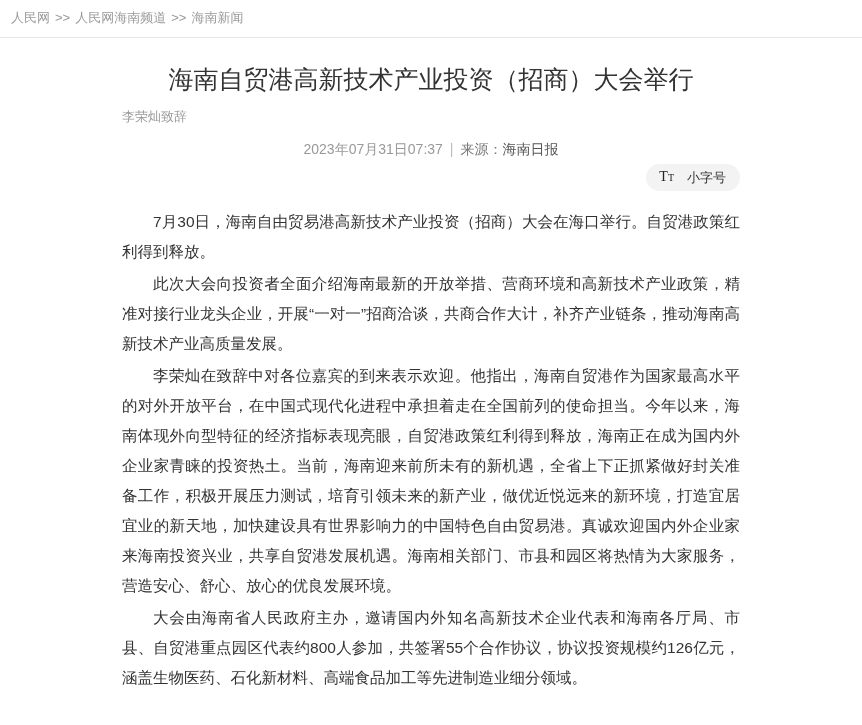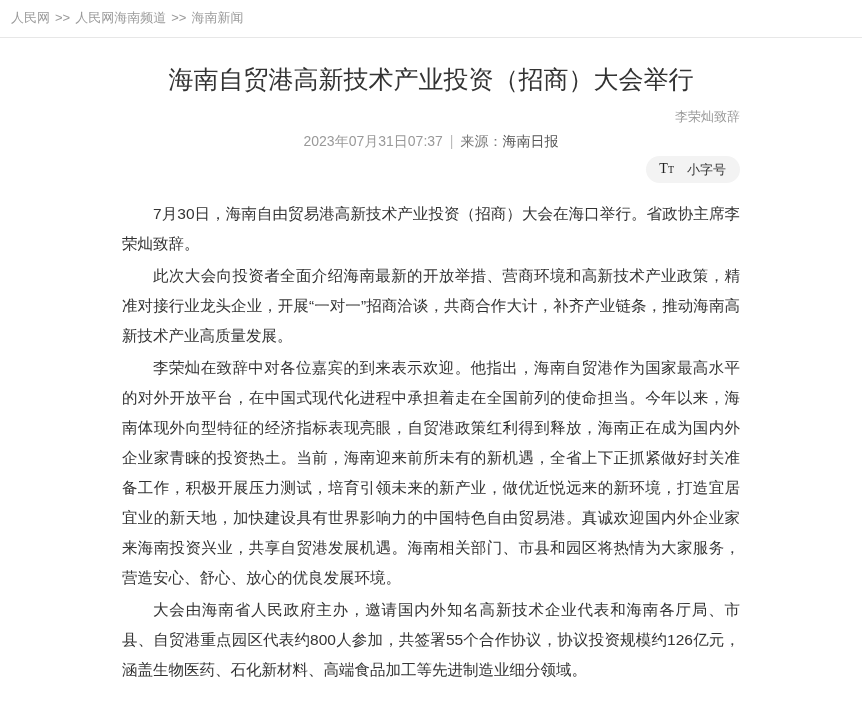--- a/index.html
+++ b/index.html
@@ -41,26 +41,26 @@
   .title {
     margin: 24px 0 0;
     text-align: center;
     font-size: 25px;
     font-weight: 400;
     color: #333;
     line-height: 34px;
   }
   .subtitle {
     margin-top: 12px;
-    text-align: right;
+    text-align: left;
     font-size: 13px;
     color: #999;
   }
   .meta {
-    margin-top: 7px;
+    margin-top: 15px;
     text-align: center;
     font-size: 14px;
     color: #999;
   }
   .meta .sep { margin: 0 7px; color: #bbb; }
   .meta .source-label { color: #777; }
   .meta .source-name { color: #555; text-decoration: none; cursor: pointer; }
 
   .toolbar {
     margin-top: 5px;
@@ -122,21 +122,21 @@
     </div>
 
     <div class="toolbar">
       <button class="font-size-btn">
         <span class="ts-icon"><span class="t-big">T</span><span class="t-small">T</span></span>
         <span>小字号</span>
       </button>
     </div>
 
     <div class="article-body">
-      <p class="para">7月30日，海南自由贸易港高新技术产业投资（招商）大会在海口举行。省政协主席李荣灿致辞。</p>
+      <p class="para">7月30日，海南自由贸易港高新技术产业投资（招商）大会在海口举行。自贸港政策红利得到释放。</p>
       <p class="para">此次大会向投资者全面介绍海南最新的开放举措、营商环境和高新技术产业政策，精准对接行业龙头企业，开展“一对一”招商洽谈，共商合作大计，补齐产业链条，推动海南高新技术产业高质量发展。</p>
       <p class="para">李荣灿在致辞中对各位嘉宾的到来表示欢迎。他指出，海南自贸港作为国家最高水平的对外开放平台，在中国式现代化进程中承担着走在全国前列的使命担当。今年以来，海南体现外向型特征的经济指标表现亮眼，自贸港政策红利得到释放，海南正在成为国内外企业家青睐的投资热土。当前，海南迎来前所未有的新机遇，全省上下正抓紧做好封关准备工作，积极开展压力测试，培育引领未来的新产业，做优近悦远来的新环境，打造宜居宜业的新天地，加快建设具有世界影响力的中国特色自由贸易港。真诚欢迎国内外企业家来海南投资兴业，共享自贸港发展机遇。海南相关部门、市县和园区将热情为大家服务，营造安心、舒心、放心的优良发展环境。</p>
       <p class="para">大会由海南省人民政府主办，邀请国内外知名高新技术企业代表和海南各厅局、市县、自贸港重点园区代表约800人参加，共签署55个合作协议，协议投资规模约126亿元，涵盖生物医药、石化新材料、高端食品加工等先进制造业细分领域。</p>
 
     </div>
 
   </div>
 
 </div>
 

